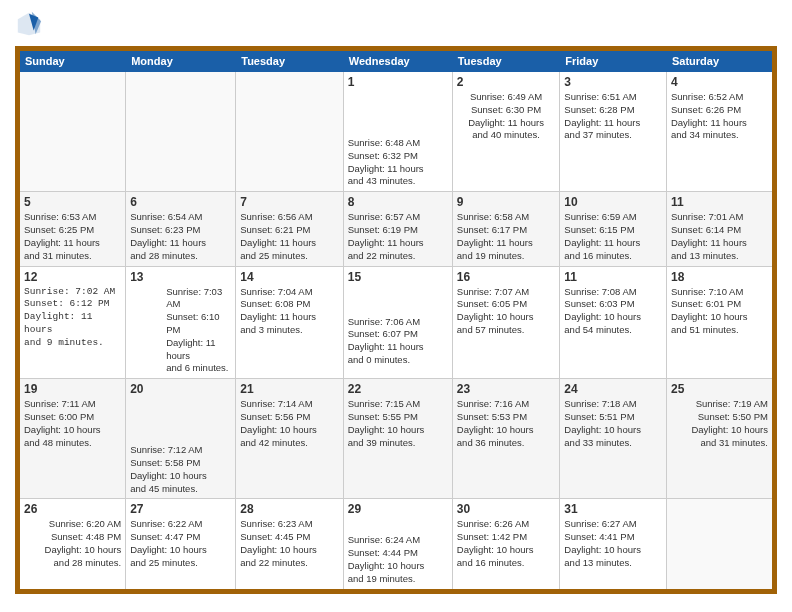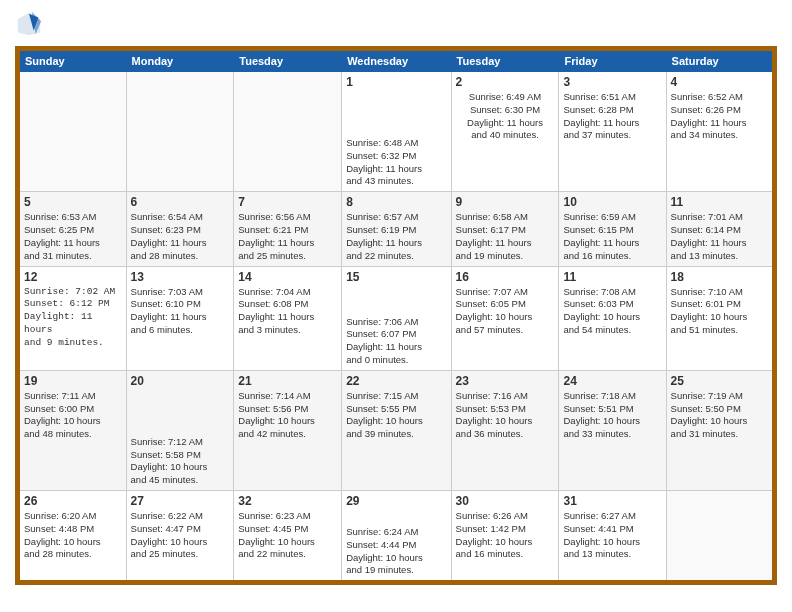--- a/index.html
+++ b/index.html
@@ -228,21 +228,21 @@
         <tr class="row-odd">
           <td>
             <span class="day-number">12</span>
             <div class="day-info" style="white-space: pre-line; font-family: Liberation Mono, monospace;">Sunrise: 7:02 AM
 Sunset: 6:12 PM
 Daylight: 11 hours
 and 9 minutes.</div>
           </td>
           <td>
             <span class="day-number">13</span>
-            <div class="day-info" style="white-space: pre-line;">Sunrise: 7:03 AM
+            <div class="day-info" style="white-space: pre-line; margin-left: 36px;">Sunrise: 7:03 AM
 Sunset: 6:10 PM
 Daylight: 11 hours
 and 6 minutes.</div>
           </td>
           <td>
             <span class="day-number">14</span>
             <div class="day-info" style="white-space: pre-line;">Sunrise: 7:04 AM
 Sunset: 6:08 PM
 Daylight: 11 hours
 and 3 minutes.</div>
@@ -314,43 +314,43 @@
           </td>
           <td>
             <span class="day-number">24</span>
             <div class="day-info" style="white-space: pre-line;">Sunrise: 7:18 AM
 Sunset: 5:51 PM
 Daylight: 10 hours
 and 33 minutes.</div>
           </td>
           <td>
             <span class="day-number">25</span>
-            <div class="day-info" style="white-space: pre-line;">Sunrise: 7:19 AM
+            <div class="day-info" style="white-space: pre-line; text-align: right;">Sunrise: 7:19 AM
 Sunset: 5:50 PM
 Daylight: 10 hours
 and 31 minutes.</div>
           </td>
         </tr>
         <tr class="row-odd">
           <td>
             <span class="day-number">26</span>
-            <div class="day-info" style="white-space: pre-line;">Sunrise: 6:20 AM
+            <div class="day-info" style="white-space: pre-line; text-align: right;">Sunrise: 6:20 AM
 Sunset: 4:48 PM
 Daylight: 10 hours
 and 28 minutes.</div>
           </td>
           <td>
             <span class="day-number">27</span>
             <div class="day-info" style="white-space: pre-line;">Sunrise: 6:22 AM
 Sunset: 4:47 PM
 Daylight: 10 hours
 and 25 minutes.</div>
           </td>
           <td>
-            <span class="day-number">32</span>
+            <span class="day-number">28</span>
             <div class="day-info" style="white-space: pre-line;">Sunrise: 6:23 AM
 Sunset: 4:45 PM
 Daylight: 10 hours
 and 22 minutes.</div>
           </td>
           <td>
             <span class="day-number">29</span>
             <div class="day-info" style="white-space: pre-line; margin-top: 18px;">Sunrise: 6:24 AM
 Sunset: 4:44 PM
 Daylight: 10 hours

